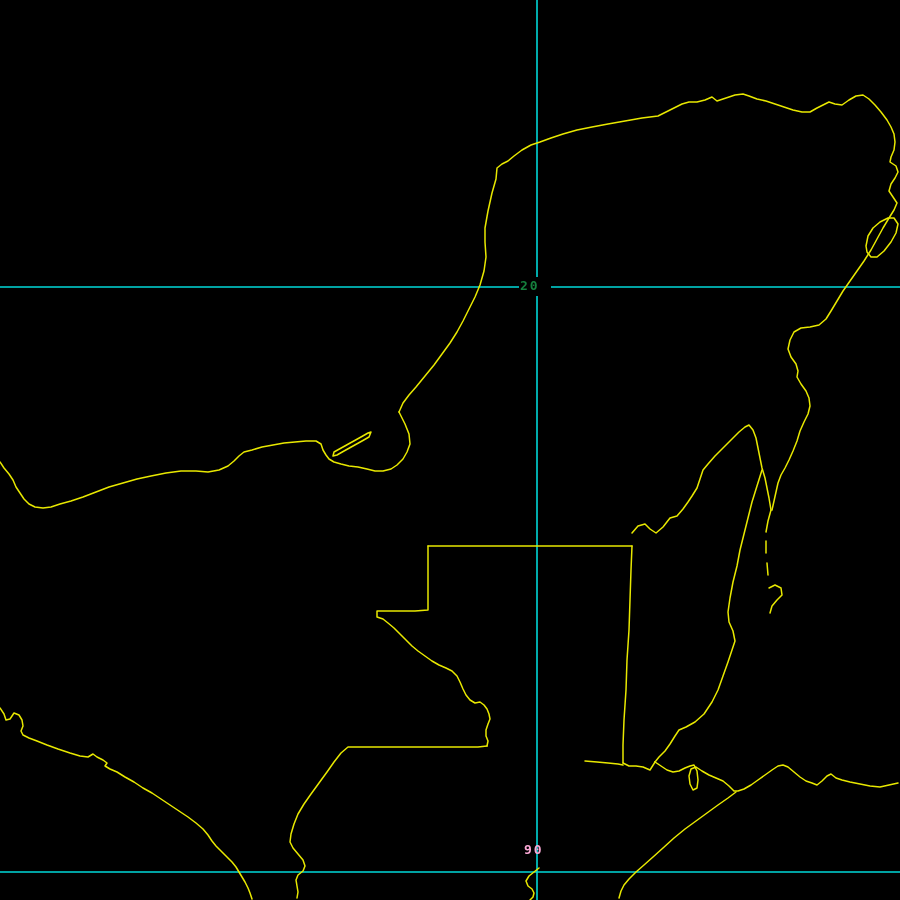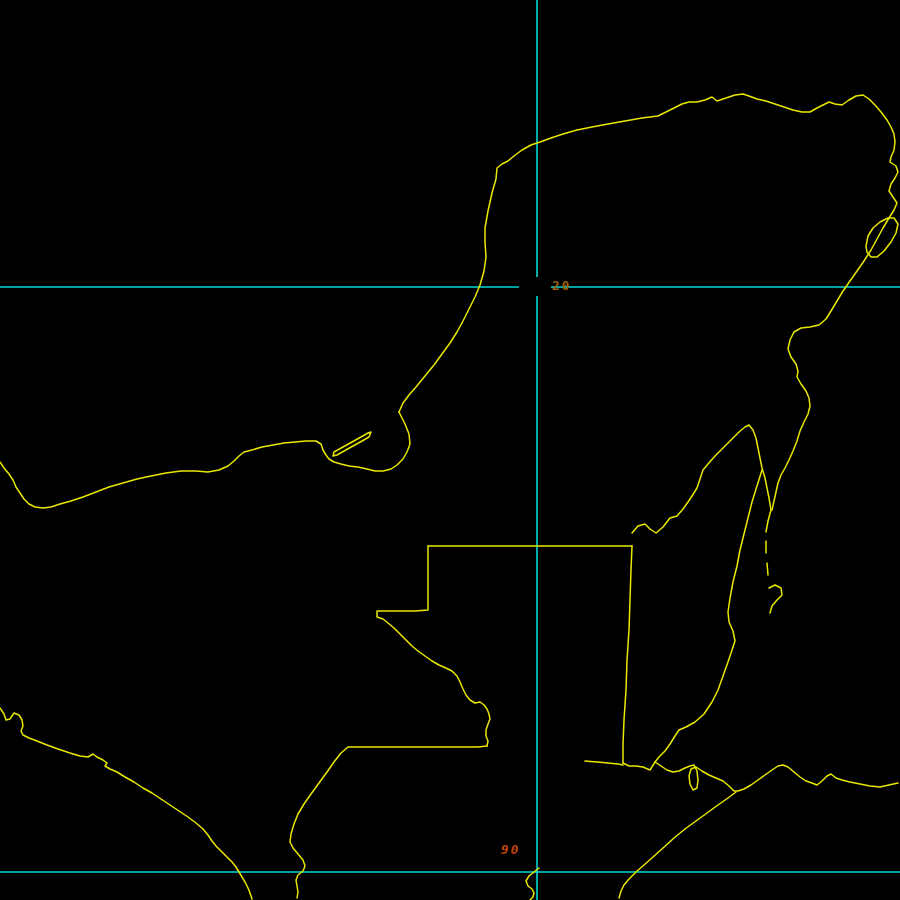--- a/index.html
+++ b/index.html
@@ -39,22 +39,22 @@
         <polyline points="585,761 597,762 608,763 618,764 623,765" stroke="#e8e800"></polyline>
         <polyline points="623,763 629,766 636,766 643,767 650,770 655,762" stroke="#e8e800"></polyline>
         <polyline points="655,762 661,766 667,770 673,772 679,771 685,768 690,766 694,765 697,771 698,780 697,788 693,790 690,784 689,776 691,769 696,767 702,771 709,775 716,778 723,781 729,786 734,791 738,791 744,789 751,785 758,780 765,775 772,770 778,766 783,765 788,767 794,772 800,777 806,781 812,783 817,785 822,781 827,776 831,774 836,778 842,780 850,782 860,784 870,786 880,787 889,785 898,783" stroke="#e8e800"></polyline>
         <polyline points="736,792 728,798 718,805 707,813 696,821 685,829 674,838 663,848 653,857 644,865 636,872 629,879 624,885 621,891 619,898" stroke="#e8e800"></polyline>
         <polyline points="428,546 632,546" stroke="#e8e800"></polyline>
         <polyline points="428,546 428,575 428,610 415,611 400,611 388,611 377,611 377,617 383,619 388,623 394,628 400,634 406,640 412,646 418,651 425,656 432,661 439,665 446,668 452,671 457,676 460,682 463,689 466,695 470,700 475,703 480,702 484,705 487,709 489,714 490,719 488,724 486,730 486,736 488,741 487,746" stroke="#e8e800"></polyline>
         <polyline points="487,746 478,747 460,747 440,747 420,747 400,747 380,747 362,747 348,747 341,753 334,762 327,772 319,783 311,794 304,804 298,814 294,824 291,834 290,842 293,848 298,854 303,860 305,866 303,871 298,875 296,880 297,886 298,892 297,898" stroke="#e8e800"></polyline>
         <polyline points="0,708 4,714 6,720 10,719 14,713 19,715 22,720 23,726 21,731 23,735 29,738 37,741 47,745 58,749 70,753 80,756 88,757 93,754 97,757 103,760 107,763 105,766 110,769 117,772 125,777 134,782 143,788 152,793 161,799 170,805 179,811 188,817 196,823 203,829 208,835 212,841 216,846 221,851 227,857 232,862 236,867 239,872 242,877 245,882 248,888 250,893 252,899" stroke="#e8e800"></polyline>
         <polyline points="539,868 534,872 529,876 526,881 528,886 532,889 534,893 533,897 530,900" stroke="#e8e800"></polyline>
       </svg>
-  <div class="geo-label" style="left: 520px; top: 279px; color: #a16207; margin-left: 32px;">20</div>
-      <div class="geo-label" style="left: 501px; top: 843px; color: #c2410c; font-style: italic;">90</div>
+  <div class="geo-label" style="left: 520px; top: 279px; color: #15803d;">20</div>
+      <div class="geo-label" style="left: 524px; top: 843px; color: #f9a8d4;">90</div>
     </div>
 
   <div class="status-bar">
     
     
     
   </div>
 
 </div>
 

